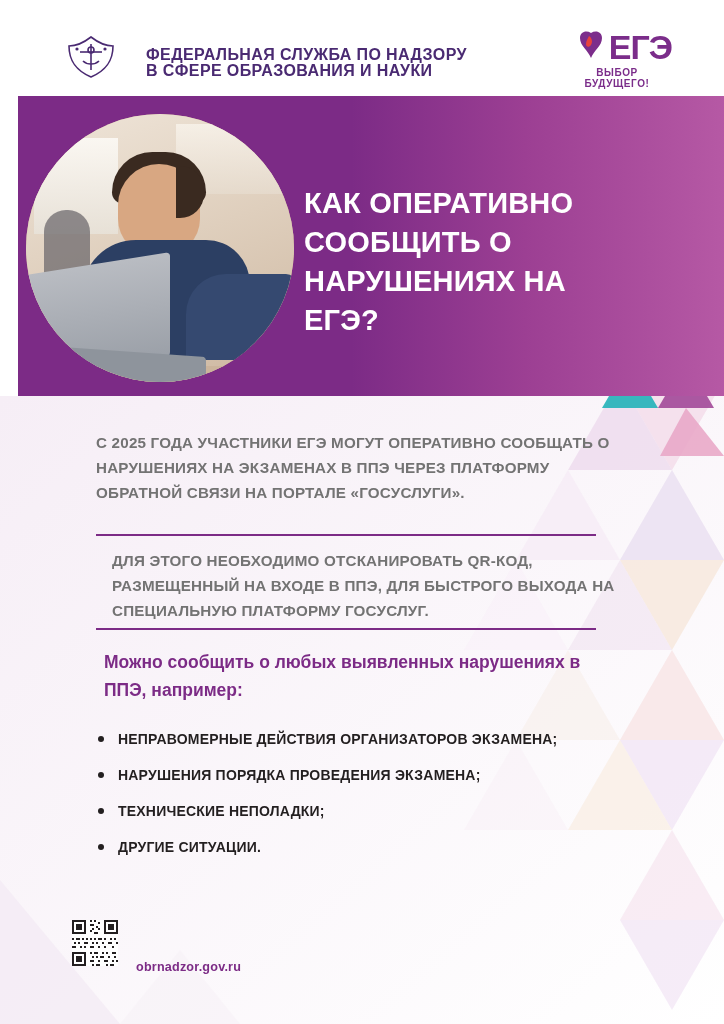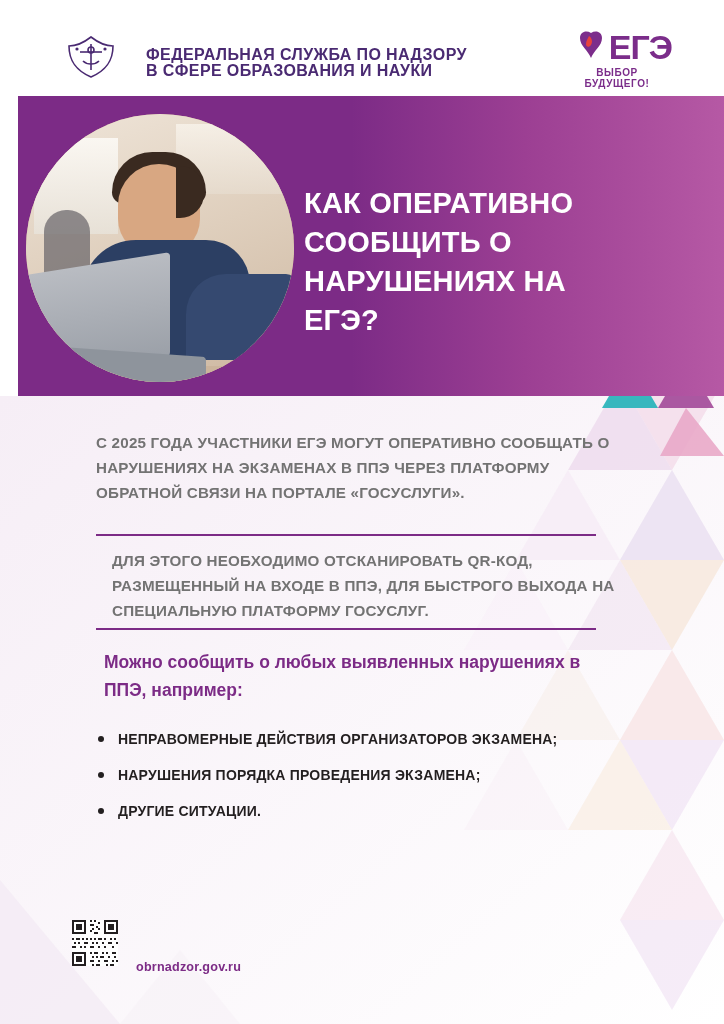--- a/index.html
+++ b/index.html
@@ -425,20 +425,21 @@
   <div class="content">
     <div class="para para1">С 2025 ГОДА УЧАСТНИКИ ЕГЭ МОГУТ ОПЕРАТИВНО СООБЩАТЬ О НАРУШЕНИЯХ НА ЭКЗАМЕНАХ В ППЭ ЧЕРЕЗ ПЛАТФОРМУ ОБРАТНОЙ СВЯЗИ НА ПОРТАЛЕ «ГОСУСЛУГИ».</div>
     <div class="divider div1"></div>
     <div class="para para2">ДЛЯ ЭТОГО НЕОБХОДИМО ОТСКАНИРОВАТЬ QR-КОД, РАЗМЕЩЕННЫЙ НА ВХОДЕ В ППЭ, ДЛЯ БЫСТРОГО ВЫХОДА НА СПЕЦИАЛЬНУЮ ПЛАТФОРМУ ГОСУСЛУГ.</div>
     <div class="divider div2"></div>
     <div class="subhead">Можно  сообщить о любых выявленных нарушениях в ППЭ, например:</div>
 
     <ul class="bullets">
       <li>НЕПРАВОМЕРНЫЕ ДЕЙСТВИЯ ОРГАНИЗАТОРОВ ЭКЗАМЕНА;</li>
       <li>НАРУШЕНИЯ ПОРЯДКА ПРОВЕДЕНИЯ ЭКЗАМЕНА;</li>
+      <li>ТЕХНИЧЕСКИЕ НЕПОЛАДКИ;</li>
       <li>ДРУГИЕ СИТУАЦИИ.</li>
     </ul>
   </div>
 
   <div class="footer">
     <svg class="qr" viewBox="0 0 23 23" shape-rendering="crispEdges">
       <rect width="23" height="23" fill="#ffffff"></rect>
       <g fill="#231f20">
         <rect x="0" y="0" width="7" height="7"></rect>
           <rect x="1" y="1" width="5" height="5" fill="#fff"></rect>

